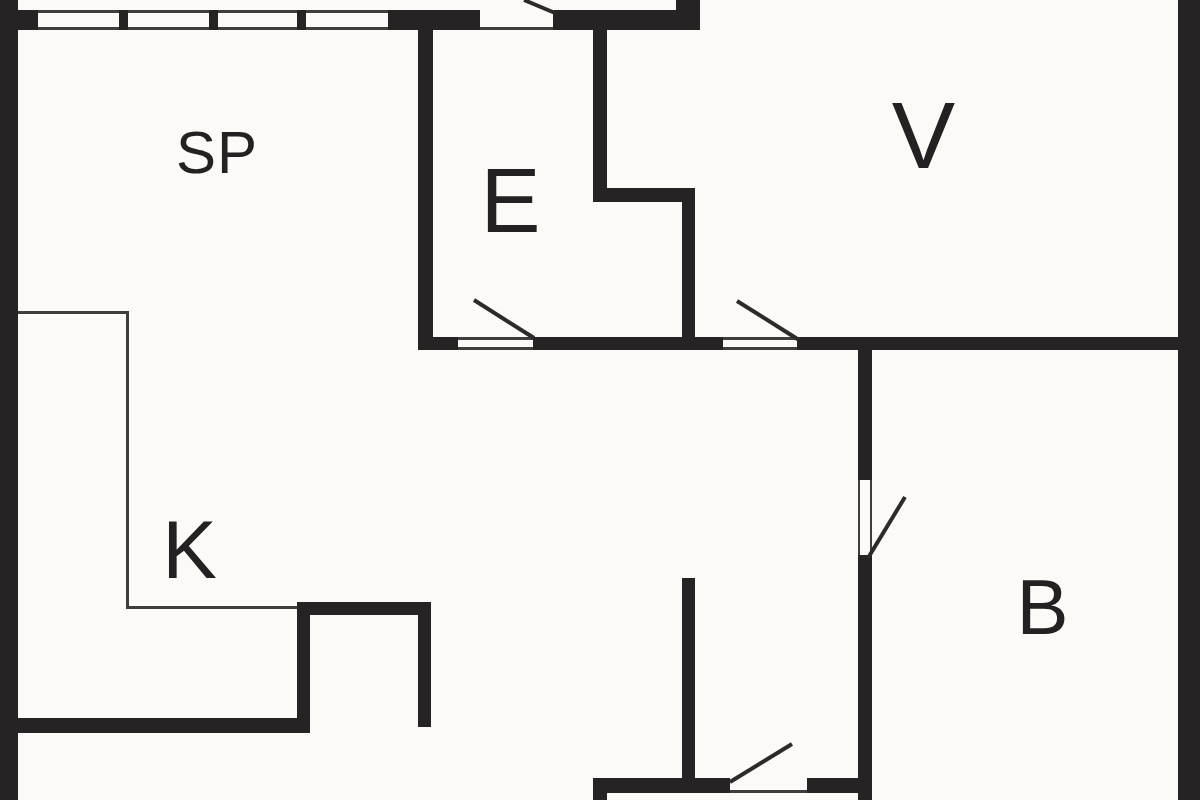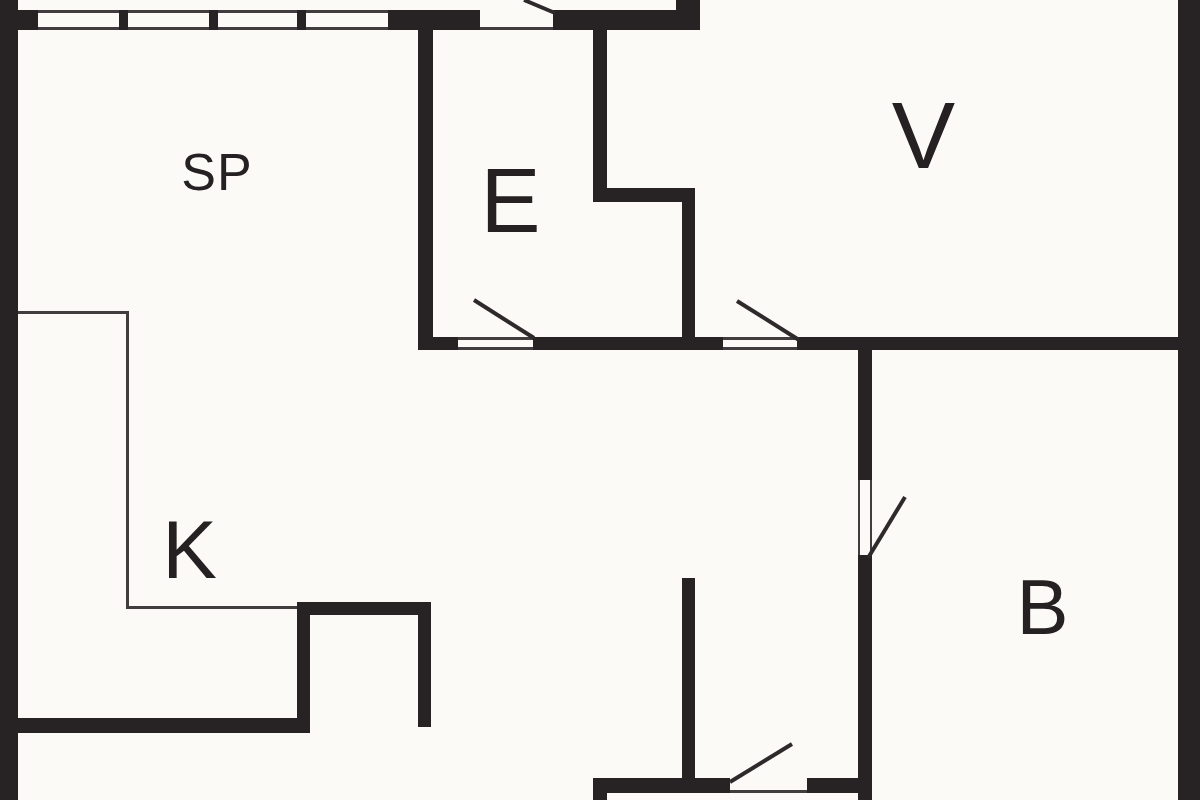--- a/index.html
+++ b/index.html
@@ -82,19 +82,19 @@
   <div class="thin" style="left:730px;top:790px;width:77px;height:3px;"></div>
 
   <svg id="swings" width="1200" height="800" viewBox="0 0 1200 800">
     <line x1="524" y1="0" x2="555" y2="13" stroke="#2e2a2b" stroke-width="4"></line>
     <line x1="474" y1="300" x2="534" y2="338" stroke="#2e2a2b" stroke-width="4"></line>
     <line x1="737" y1="301" x2="799" y2="340" stroke="#2e2a2b" stroke-width="4"></line>
     <line x1="868" y1="558" x2="905" y2="497" stroke="#2e2a2b" stroke-width="4"></line>
     <line x1="730" y1="782" x2="792" y2="744" stroke="#2e2a2b" stroke-width="4"></line>
   </svg>
 
-  <div class="room-label" style="left:217px;top:172px;font-size:52px;">SP</div>
+  <div class="room-label" style="left:217px;top:153px;font-size:60px;">SP</div>
   <div class="room-label" style="left:511px;top:201px;font-size:90px;">E</div>
   <div class="room-label" style="left:924px;top:135px;font-size:95px;">V</div>
   <div class="room-label" style="left:190px;top:550px;font-size:82px;">K</div>
   <div class="room-label" style="left:1043px;top:607px;font-size:78px;">B</div>
 
 </div>
 
 </body></html>

